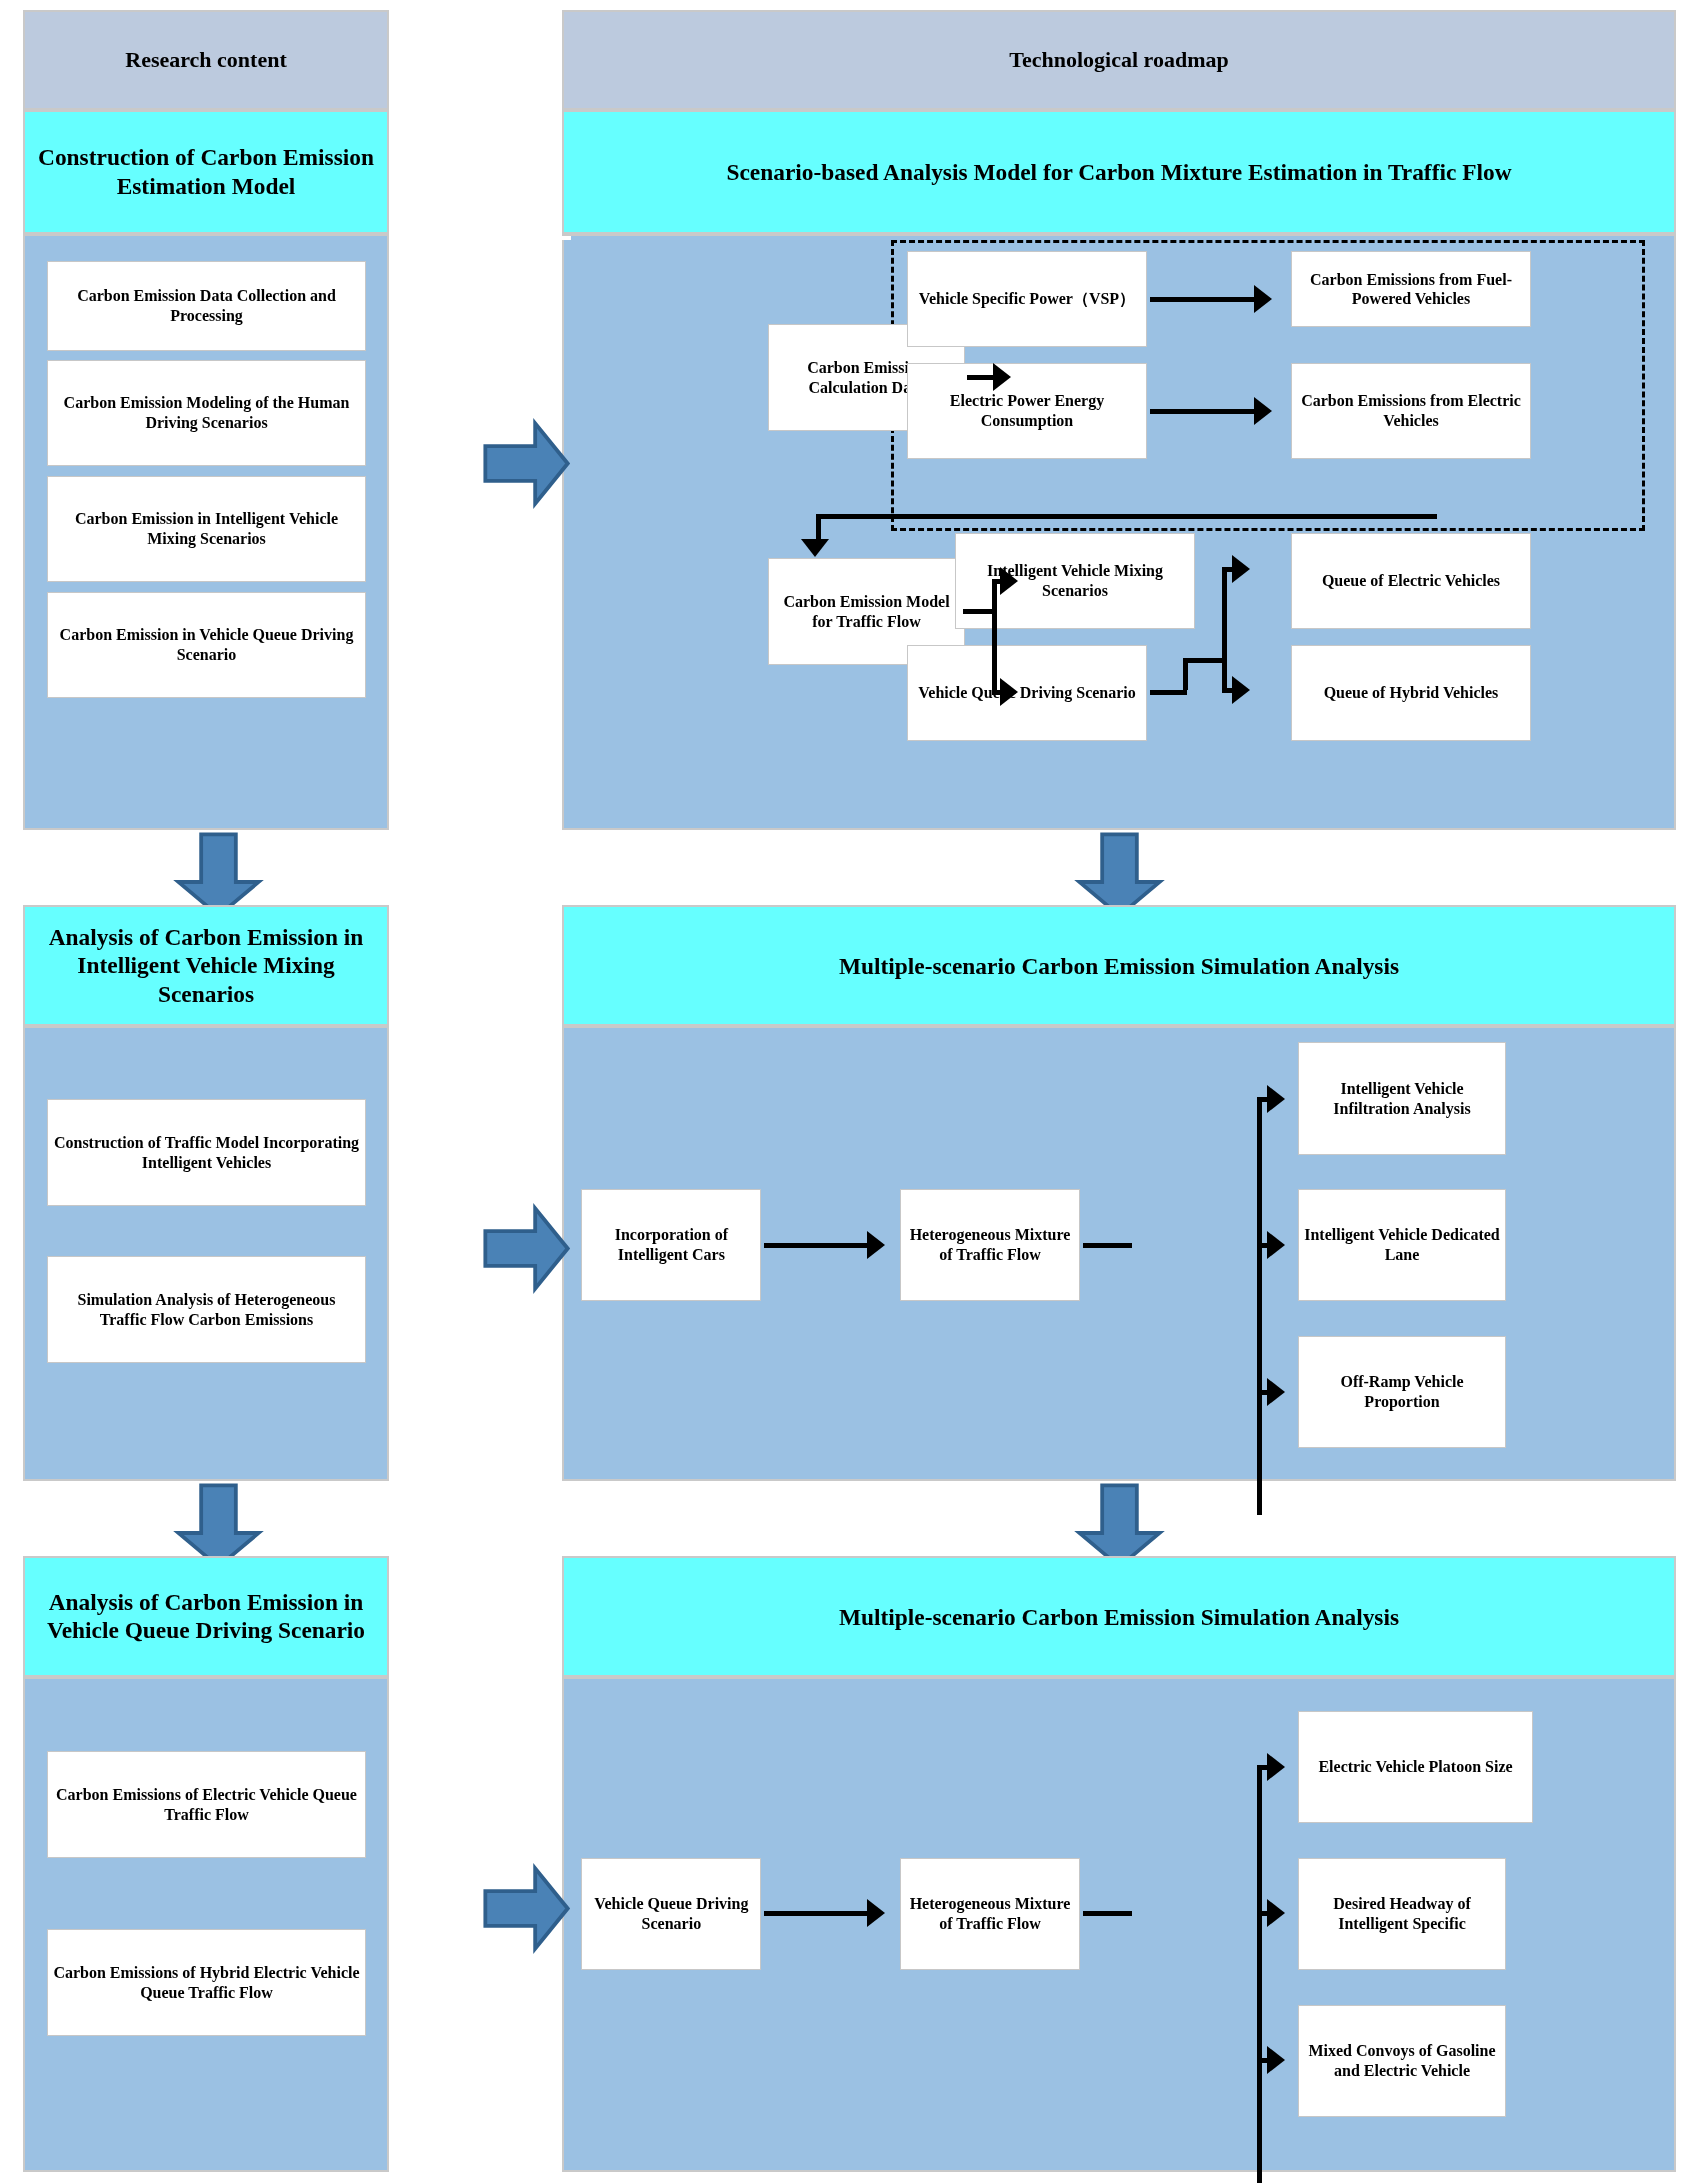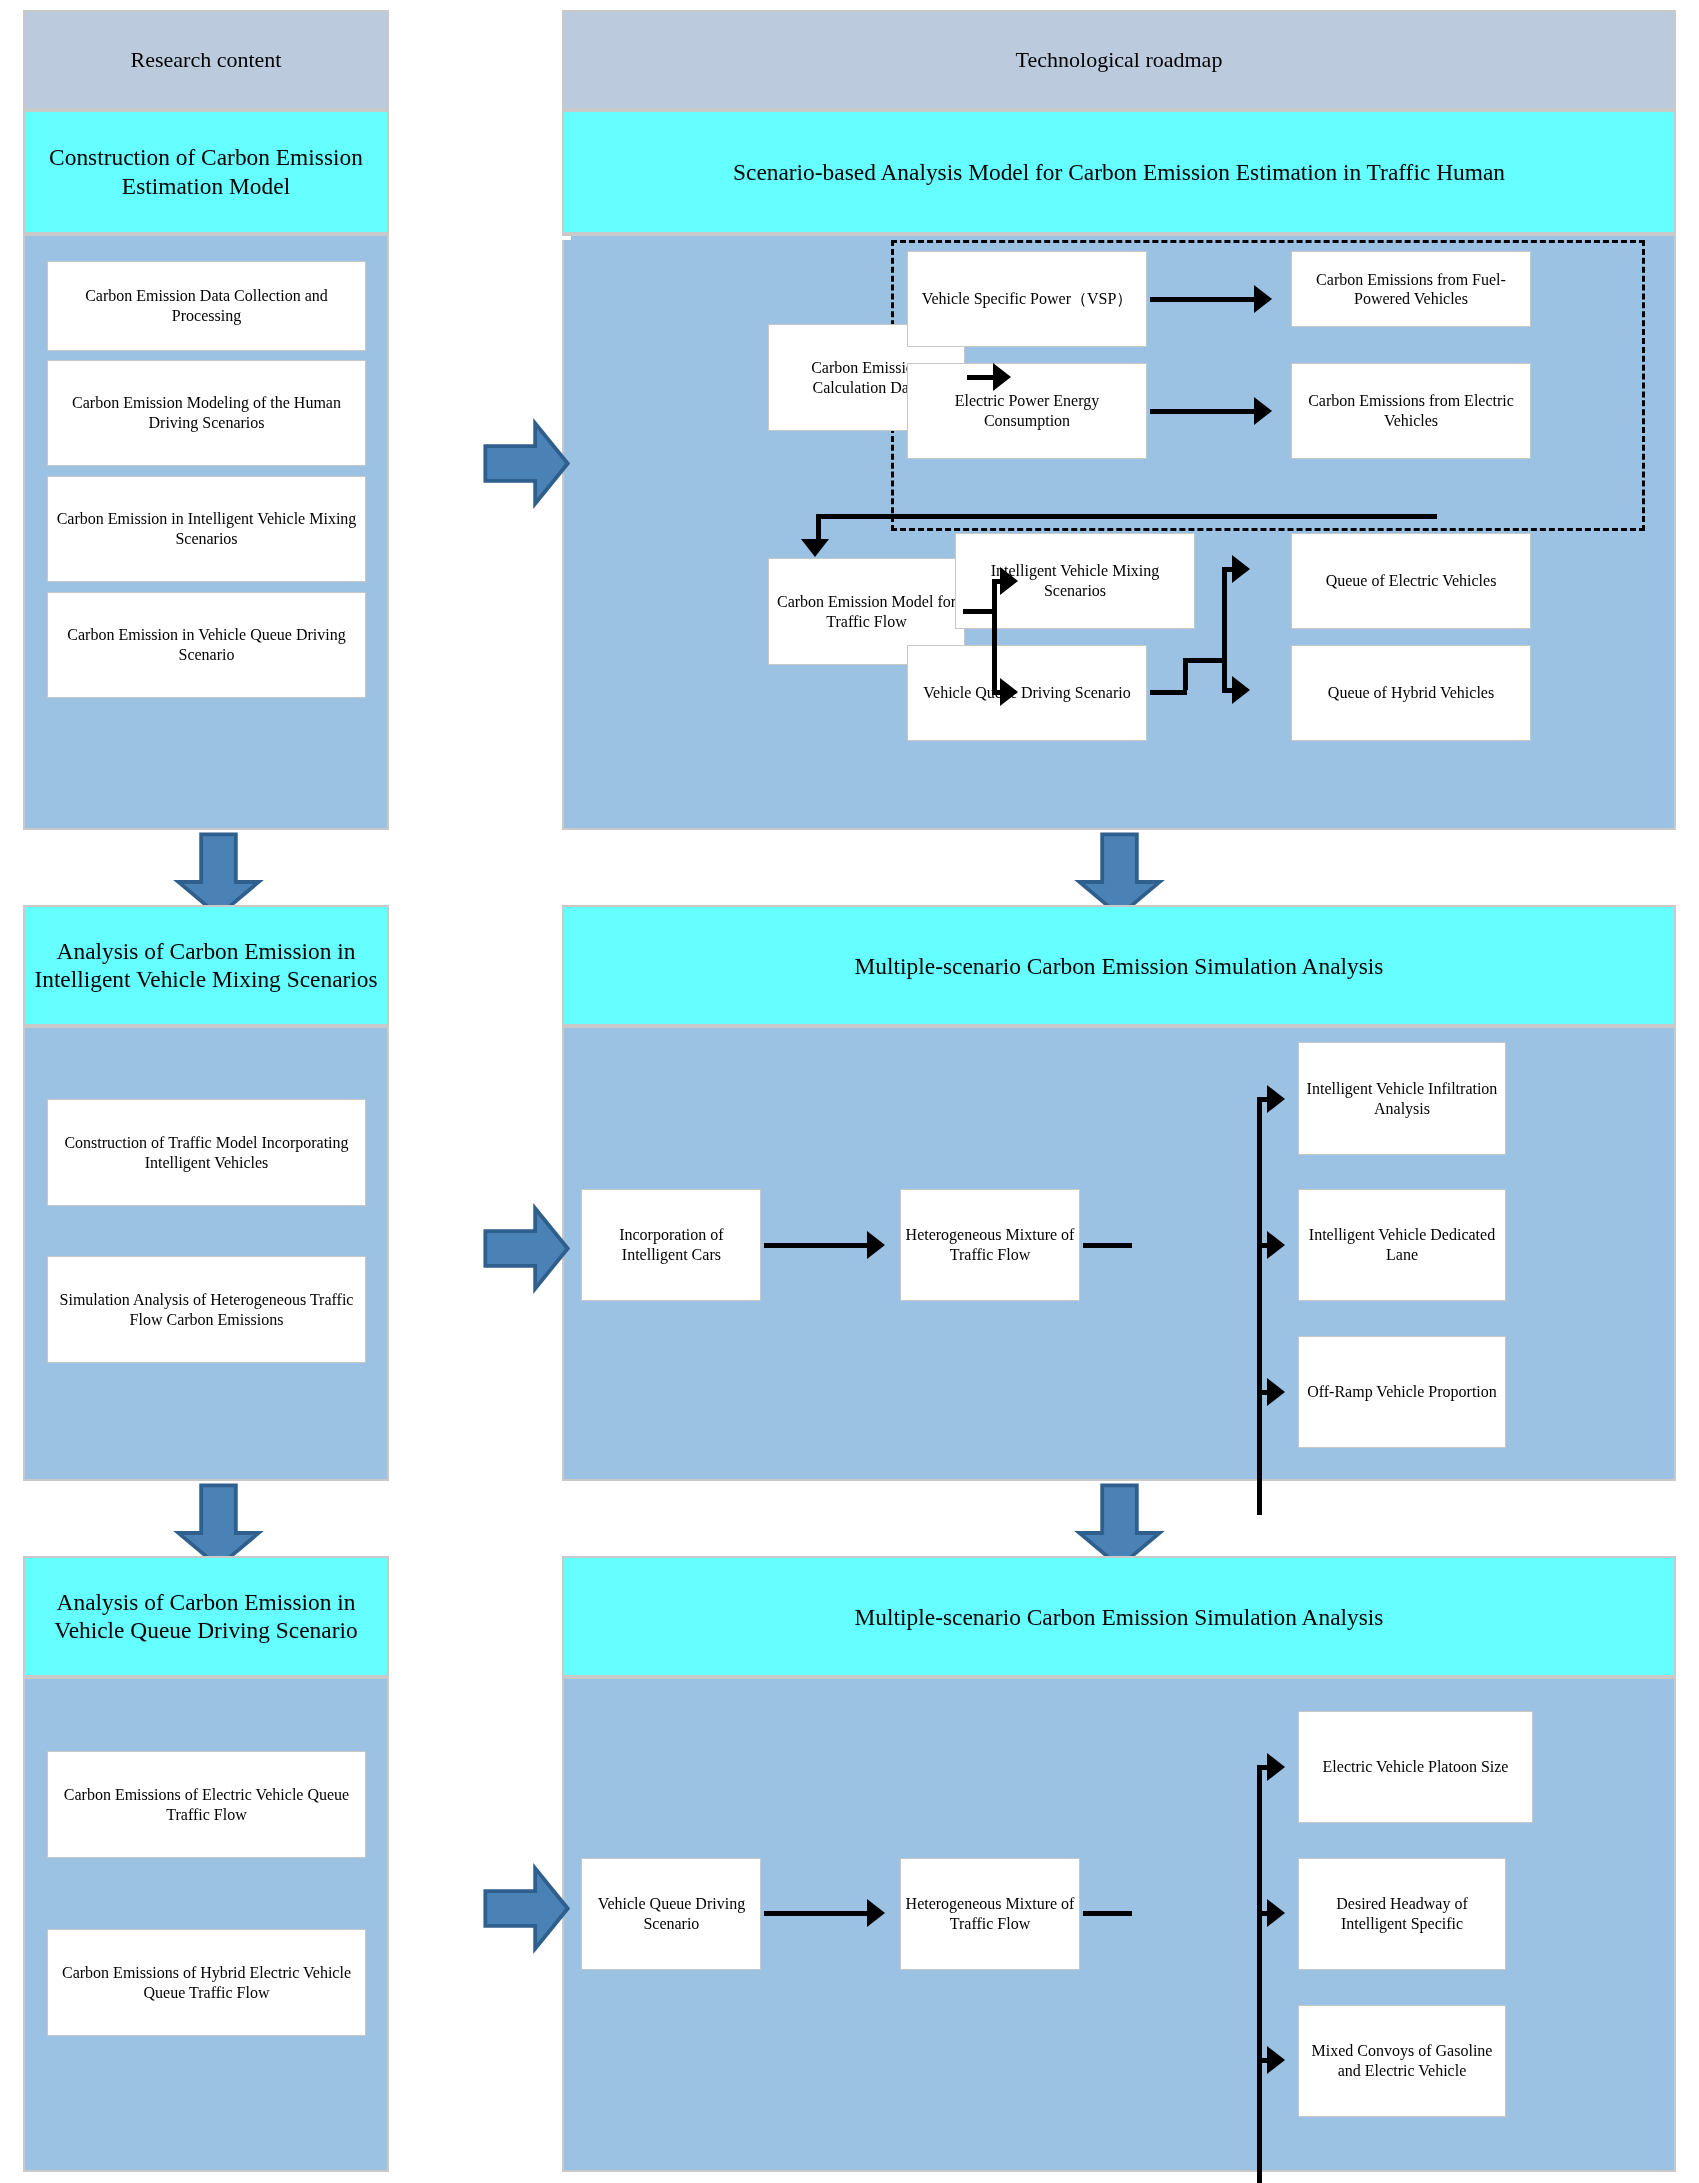--- a/index.html
+++ b/index.html
@@ -1,17 +1,17 @@
 <!DOCTYPE html>
 <html style="font-size:8.7px"><head>
 <meta charset="utf-8">
 <style>
   html,body{margin:0;padding:0;background:#ffffff;}
   body{font-family:"Liberation Serif",serif;}
-  #page{position:relative;width:1699px;height:2183px;background:#fff;overflow:hidden;}
+  #page{position:relative;width:1699px;height:2183px;background:#fff;overflow:hidden;font-weight:bold;}
 
   
   .panel{position:absolute;box-sizing:border-box;border:2.2px solid #c9c9c9;}
   .hdr{background:#bccade;}
   .title{background:#66ffff;}
   .body{background:#9bc1e3;}
 
   .hdr-text,.title-text{
     position:absolute;left:0;right:0;top:50%;transform:translateY(-50%);
     text-align:center;color:#000;line-height:1.22;padding:0 7.6px;box-sizing:border-box;
@@ -57,21 +57,21 @@
     <div class="hdr-text">Research content</div>
   </div>
   <div class="panel hdr" style="left:562px;top:9.8px;width:1114px;height:100px;">
     <div class="hdr-text">Technological roadmap</div>
   </div>
 
   <div class="panel title" style="left:23px;top:110px;width:366px;height:124px;">
     <div class="title-text">Construction of  Carbon Emission Estimation Model</div>
   </div>
   <div class="panel title" style="left:562px;top:110px;width:1114px;height:124px;">
-    <div class="title-text">Scenario-based Analysis Model for Carbon Emission Estimation in Traffic Human</div>
+    <div class="title-text">Scenario-based Analysis Model for Carbon Mixture Estimation in Traffic Flow</div>
   </div>
 
   <div class="panel body" style="left:23px;top:234px;width:366px;height:596px;">
     <div class="node" style="left:22px;top:24.5px;width:319px;height:90px;">Carbon Emission Data Collection and Processing</div>
     <div class="node" style="left:22px;top:124px;width:319px;height:106px;">Carbon Emission Modeling of the Human Driving Scenarios</div>
     <div class="node" style="left:22px;top:240px;width:319px;height:106px;">Carbon Emission in Intelligent Vehicle Mixing Scenarios</div>
     <div class="node" style="left:22px;top:356px;width:319px;height:106px;">Carbon Emission in Vehicle Queue Driving Scenario</div>
   </div>
 
   <div class="panel body" style="left:562px;top:234px;width:1114px;height:596px;">

